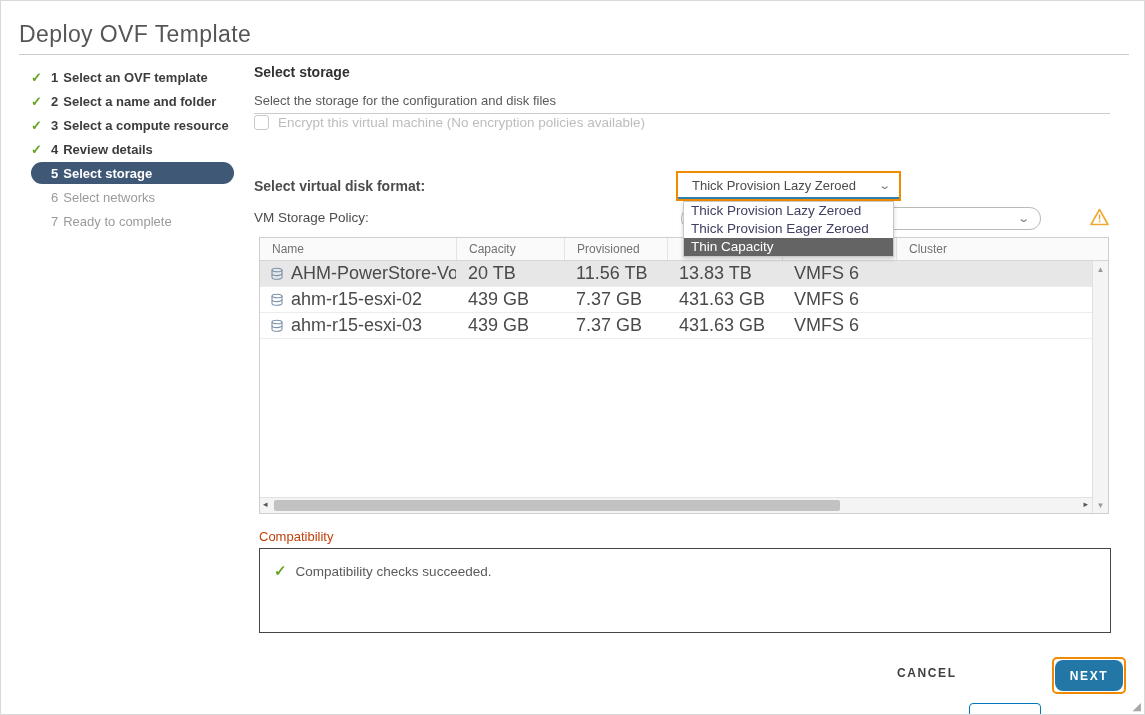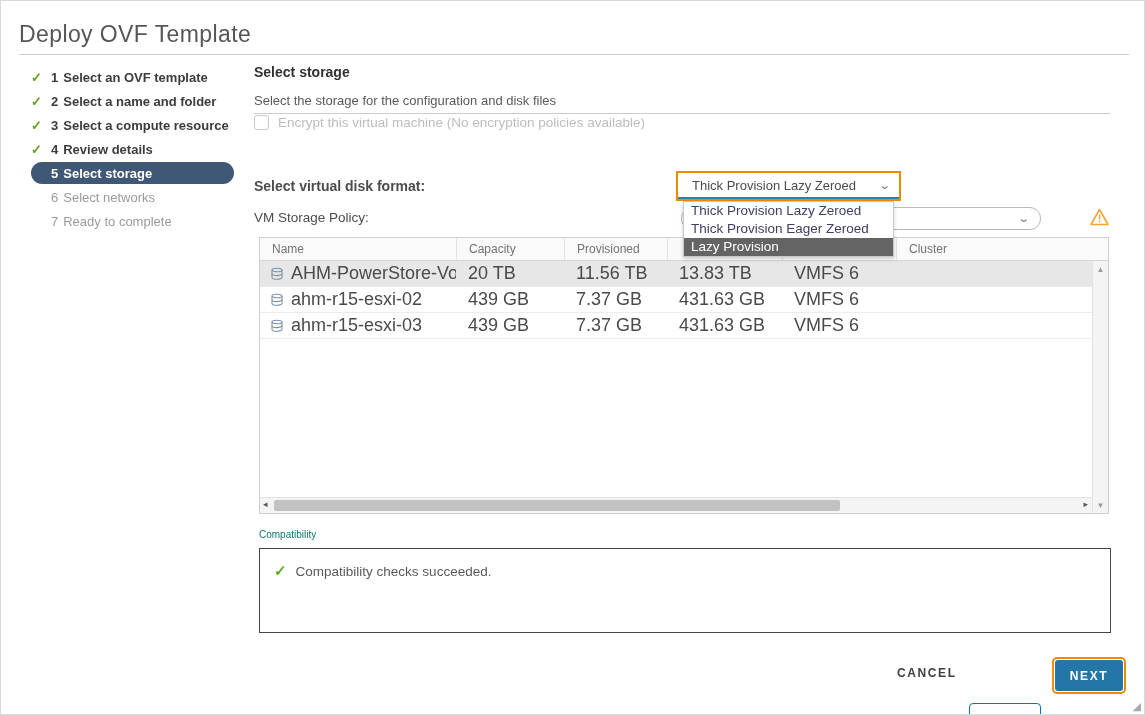--- a/index.html
+++ b/index.html
@@ -79,36 +79,36 @@
              font-size: 8px; color: #9a9a9a; cursor: pointer; }
   .vscroll .up { top: 4px; } .vscroll .down { bottom: 3px; }
   .hscroll { position: absolute; left: 0; bottom: 0; width: 832px; height: 16px; background: #f4f4f4;
              border-top: 1px solid #e2e2e2; }
   .hscroll .left, .hscroll .right { position: absolute; top: 1px; font-size: 9px; color: #555; cursor: pointer; }
   .hscroll .left { left: 3px; } .hscroll .right { right: 4px; }
   .hthumb { position: absolute; left: 14px; top: 2px; width: 566px; height: 11px; background: #c2c2c2;
             border-radius: 2px; cursor: grab; }
 
   
-  .compat-label { position: absolute; left: 258px; top: 528px; font-size: 10px; color: #0f766e; }
+  .compat-label { position: absolute; left: 258px; top: 528px; font-size: 13px; color: #c2410c; }
   .compat-box { position: absolute; left: 258px; top: 547px; width: 852px; height: 85px;
                 border: 1.5px solid #454545; background: #fff; }
   .compat-box .msg { display: flex; align-items: center; padding: 13px 0 0 14px; font-size: 13.5px; color: #5a5a5a; }
   .compat-box .ok { color: #62a420; font-size: 15px; margin-right: 9px; font-weight: bold; }
 
   
   .btn-cancel { position: absolute; left: 884px; top: 665px; font-size: 12px; font-weight: 600;
                 letter-spacing: 1.6px; color: #404040; background: none; border: none; cursor: pointer; margin-left: 12px; }
   .btn-back { position: absolute; left: 968px; top: 659px; width: 72px; height: 31px;
               background: #fff; border: 1.5px solid #0079b8; border-radius: 4px; color: #0079b8;
               font-size: 12px; font-weight: 600; letter-spacing: 1.6px; cursor: pointer;
               font-family: "Liberation Sans", sans-serif; margin-top: 43px; }
   .next-wrap { position: absolute; left: 1051px; top: 656px; width: 74px; height: 37px;
                border: 2px solid #f08a00; border-radius: 5px; padding: 1px; background: #fff; }
-  .btn-next { width: 100%; height: 100%; background: #2377a7; border: none; border-radius: 3px;
+  .btn-next { width: 100%; height: 100%; background: #2377a7; border: none; border-radius: 8px;
               color: #fff; font-size: 12px; font-weight: 600; letter-spacing: 1.6px; cursor: pointer;
               font-family: "Liberation Sans", sans-serif; }
   .grip { position: absolute; right: 3px; bottom: 1px; font-size: 11px; color: #a9a9a9; }
 </style>
 </head>
 <body>
 
 <div class="page">
 
   <div class="title">Deploy OVF Template</div>
@@ -161,21 +161,21 @@
   <div class="disk-format-label">Select virtual disk format:</div>
   <div class="disk-select">
     <div class="inner">
       <span class="val">Thick Provision Lazy Zeroed</span>
       <span class="chev">⌄</span>
     </div>
   </div>
   <div class="menu">
     <div class="item">Thick Provision Lazy Zeroed</div>
     <div class="item">Thick Provision Eager Zeroed</div>
-    <div class="item hl">Lazy Provision</div>
+    <div class="item hl">Thin Capacity</div>
   </div>
 
   <div class="policy-label">VM Storage Policy:</div>
   <div class="policy-select">
     <span class="chev">⌄</span>
   </div>
   <div class="warning">
     <svg width="21" height="20" viewBox="0 0 21 20">
       <path d="M10.5 2.5 L19 17.5 L2 17.5 Z" fill="none" stroke="#f0a832" stroke-width="1.6" stroke-linejoin="round"></path>
       <rect x="9.8" y="7.5" width="1.5" height="5" fill="#f0a832"></rect>

